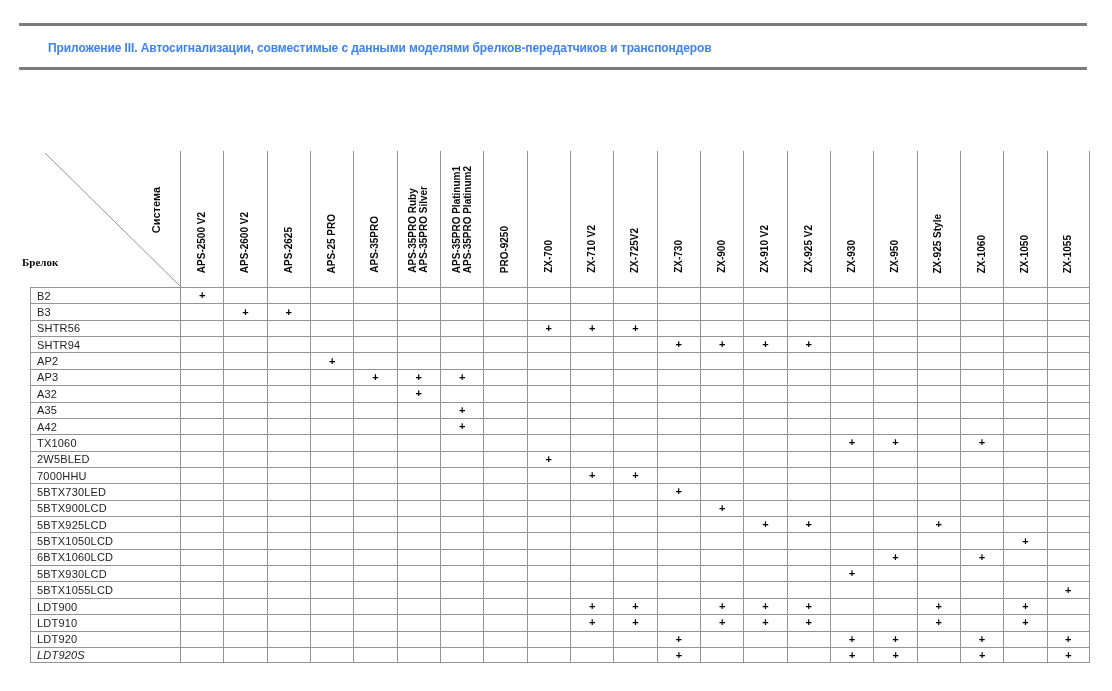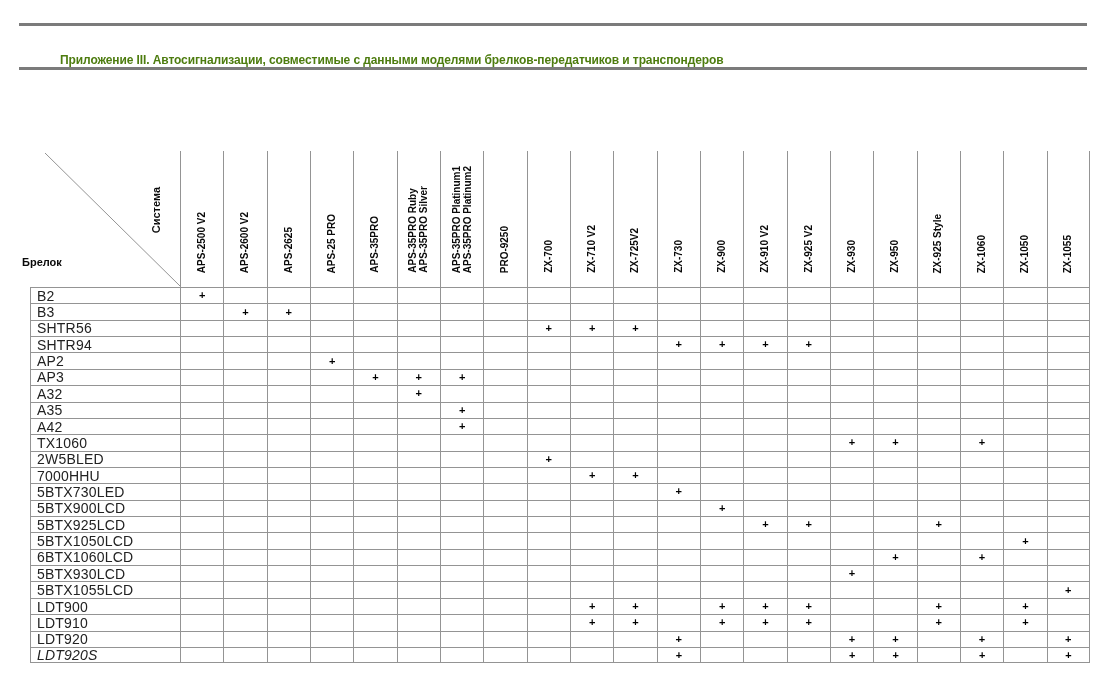--- a/index.html
+++ b/index.html
@@ -4,55 +4,55 @@
 <style>
   html,body{margin:0;padding:0;}
   body{
     width:1112px;height:691px;background:#ffffff;position:relative;overflow:hidden;
     font-family:"Liberation Sans",sans-serif;color:#000;
   }
   .rule{position:absolute;left:19px;width:1068px;height:3px;background:var(--bar,#7b7b7b);}
   .rule-top{top:23px;}
   .rule-mid{top:67px;}
   .title{
-    position:absolute;left:20px;top:41px;margin:12px;
-    font-size:12px;font-weight:bold;letter-spacing:-0.1px;color:#4d7c0f;padding-left:28px;
+    position:absolute;left:20px;top:41px;margin:0;
+    font-size:12px;font-weight:bold;letter-spacing:-0.1px;color:#3b82f6;padding-left:28px;
   }
   .grid{
     position:absolute;left:30px;top:151px;
     display:grid;
     grid-template-columns:150px repeat(21,43.33px);
     grid-template-rows:136px repeat(23,16.37px);
   }
   .grid > div{box-sizing:border-box;}
   .corner{position:relative;}
   .corner svg{position:absolute;left:0;top:0;pointer-events:none;}
   .sys{
     position:absolute;right:18px;top:36px;
     writing-mode:vertical-rl;transform:rotate(180deg);
     font-weight:bold;font-size:11px;white-space:pre;color:#0a0a0a;
   }
   .brelok{
     position:absolute;left:-8px;bottom:19px;
-    font-weight:bold;font-size:11px;color:#0a0a0a;
+    font-weight:bold;font-size:11px;color:#0a0a0a;font-family:Liberation Serif, serif;
   }
   .hcell{
     position:relative;border-left:1px solid var(--grid,#949494);
     display:flex;justify-content:center;align-items:flex-end;
     padding-bottom:14px;overflow:hidden;
   }
   .vtext{
     writing-mode:vertical-rl;transform:rotate(180deg);
     font-weight:bold;font-size:10px;line-height:10.5px;
     white-space:pre;color:#0a0a0a;
   }
   .rlabel{
     border-left:1px solid var(--grid,#949494);
     border-top:1px solid var(--grid,#949494);
-    font-size:14px;color:#222;
+    font-size:11px;color:#222;
     display:flex;align-items:center;padding-left:6px;
     letter-spacing:0.2px;
   }
   .cell{
     border-left:1px solid var(--grid,#949494);
     border-top:1px solid var(--grid,#949494);
     display:flex;align-items:center;justify-content:center;
     font-size:11px;font-weight:bold;line-height:1;color:var(--mark,#000);
   }
   .last-col{border-right:1px solid var(--grid,#949494);}

